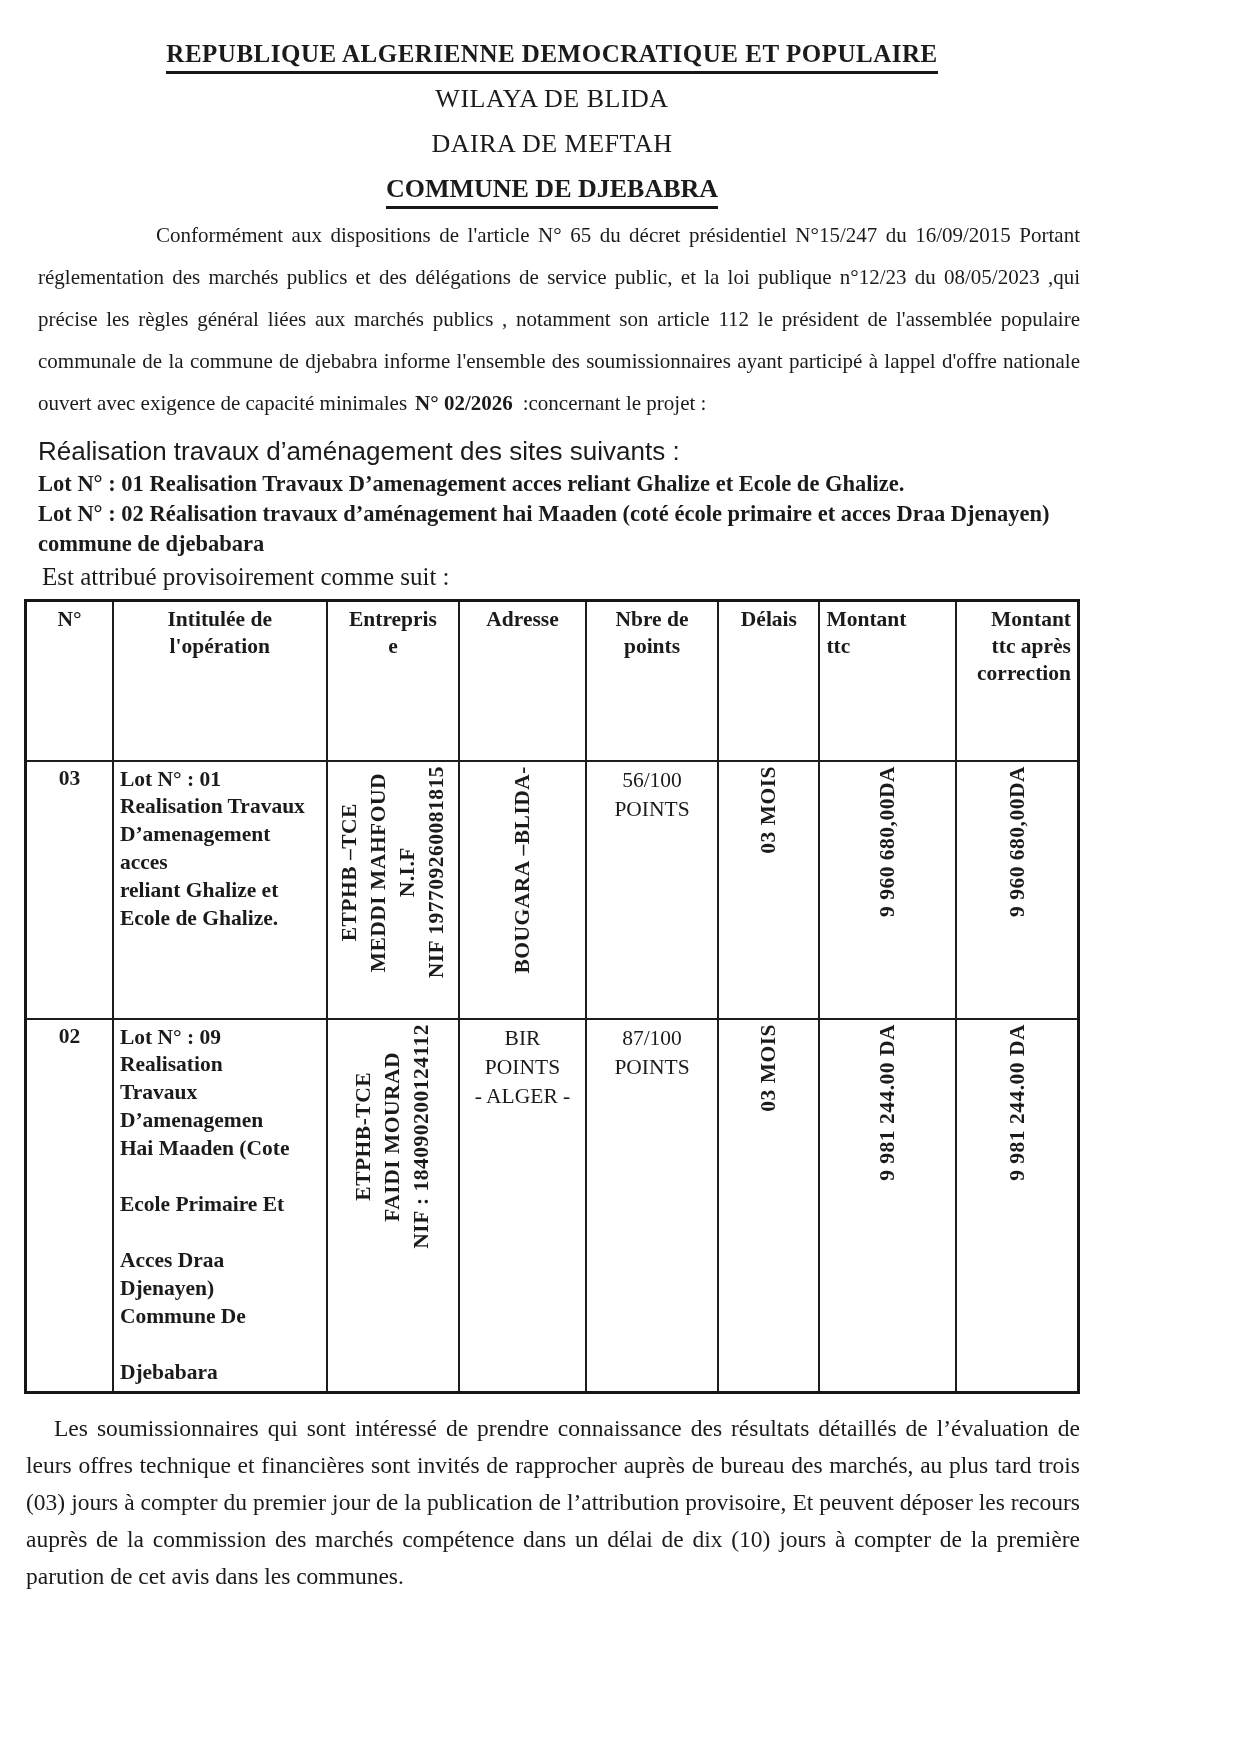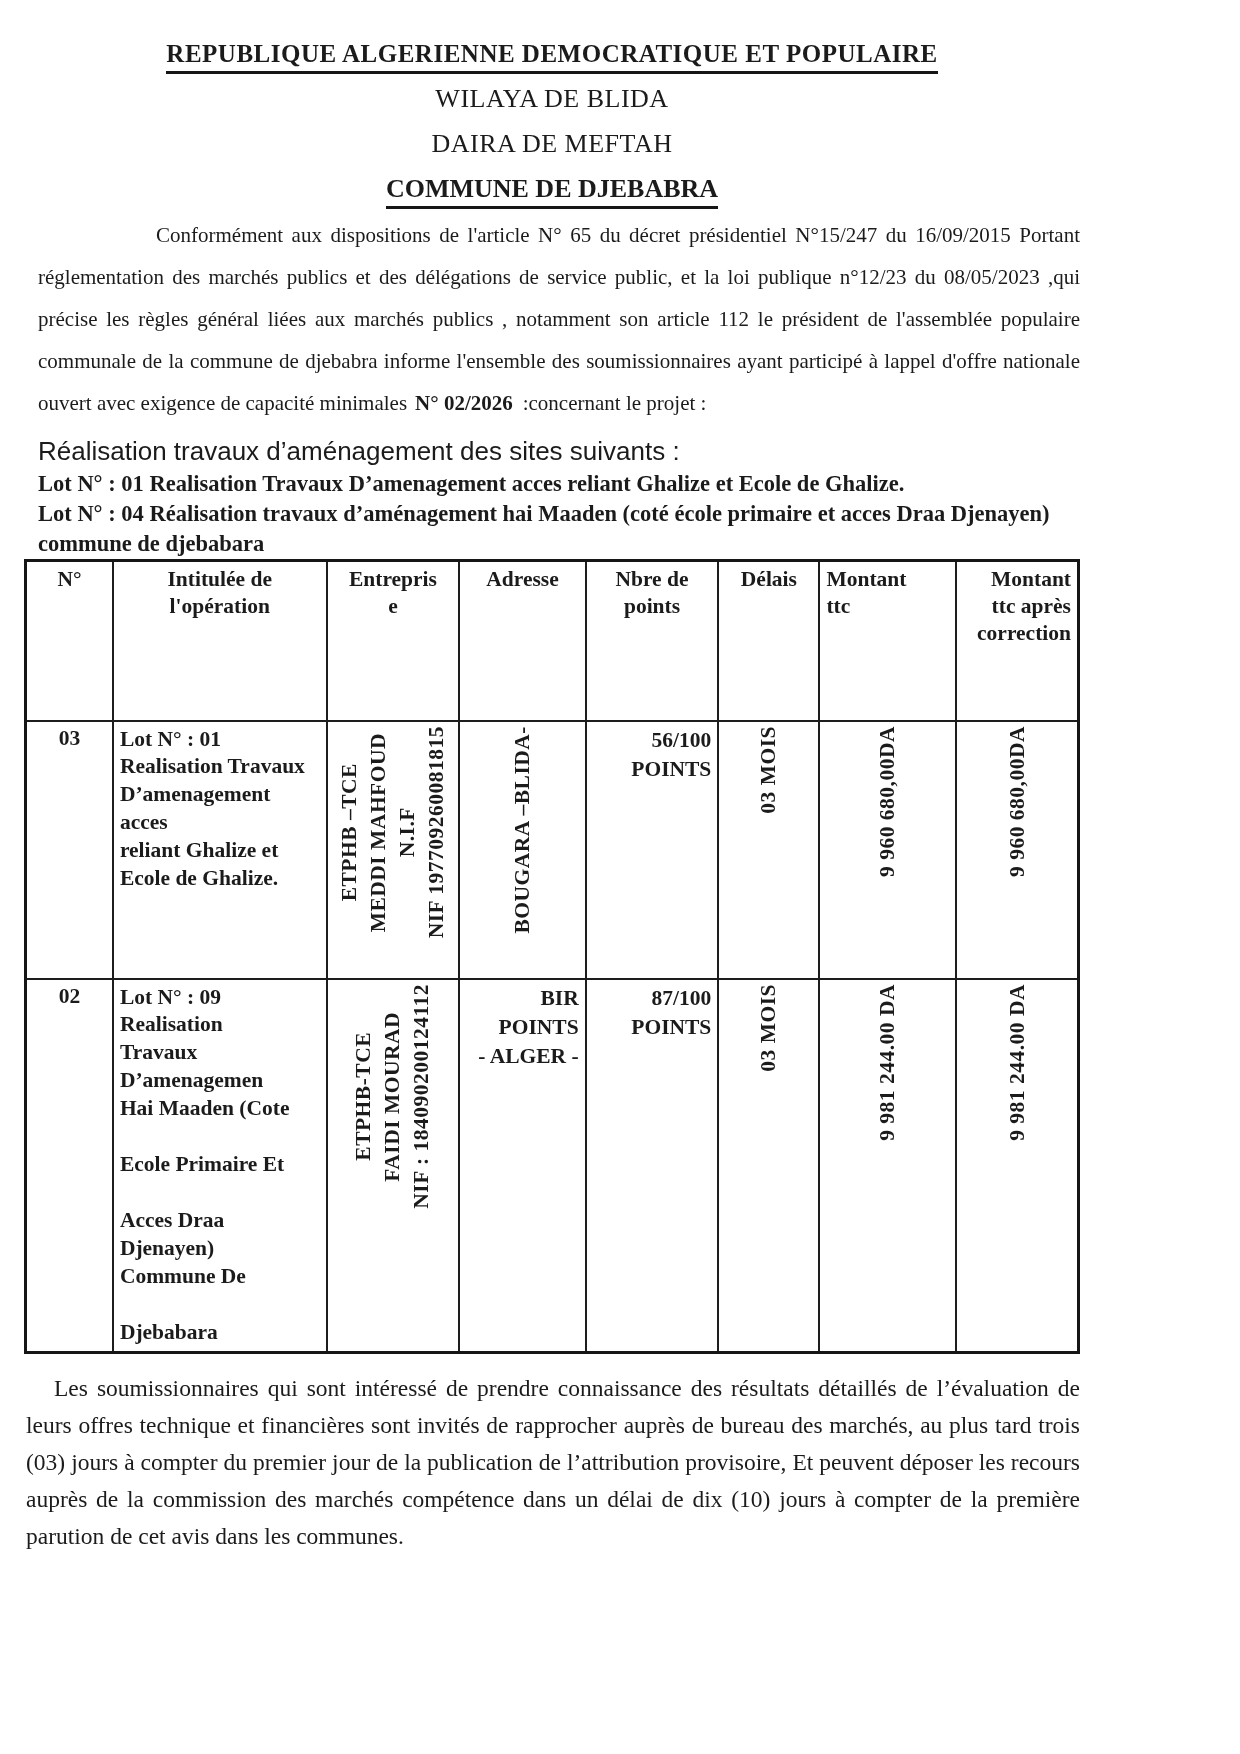--- a/index.html
+++ b/index.html
@@ -78,21 +78,21 @@
   }
   th { font-weight: bold; white-space: pre-line; line-height: 1.25; padding-top: 8px; }
   th.al { text-align: left; }
   th.ar { text-align: right; }
   th.ac { text-align: center; }
   tr.hdr-row { height: 160px; }
   tr.row1 { height: 258px; }
   tr.row2 { height: 300px; }
   td.num { text-align: center; vertical-align: middle; font-weight: bold; }
   td.op { font-weight: bold; white-space: pre-line; line-height: 1.3; padding: 8px 6px 4px 10px; }
-  td.mid { vertical-align: middle; text-align: right; font-weight: bold; white-space: pre-line; line-height: 1.35; border-radius: 32px; }
+  td.mid { vertical-align: middle; text-align: center; font-weight: normal; white-space: pre-line; line-height: 1.35; border-radius: 32px; }
   td.vcell { vertical-align: middle; text-align: center; }
   .vtext {
     display: inline-block;
     writing-mode: vertical-rl;
     transform: rotate(180deg);
     white-space: pre-line;
     font-weight: bold;
     line-height: 1.35;
     letter-spacing: 0.5px;
     max-height: 100%;
@@ -121,21 +121,22 @@
       <div class="hdr-sub">DAIRA DE MEFTAH</div>
       <div class="hdr-commune">
         <span class="u">COMMUNE DE DJEBABRA</span>
       </div>
     </div>
 
     <p class="intro"><span>Conformément aux dispositions de l'article N° 65 du décret présidentiel N°15/247 du 16/09/2015 Portant  réglementation  des marchés publics et des délégations de service  public, et la loi publique n°12/23 du 08/05/2023 ,qui précise les règles général liées aux marchés publics , notamment son article 112 le  président de l'assemblée populaire communale de la commune de djebabra informe l'ensemble des soumissionnaires ayant participé à lappel d'offre nationale ouvert avec exigence de capacité minimales</span><span class="num">N° 02/2026</span><span>:concernant le projet :</span></p>
 
     <div class="project-title">Réalisation travaux d’aménagement des sites suivants :</div>
     <div class="lot">Lot N° : 01 Realisation Travaux D’amenagement acces reliant Ghalize et Ecole de Ghalize.</div>
-    <div class="lot">Lot N° : 04 Réalisation travaux d’aménagement hai Maaden  (coté école primaire et acces Draa Djenayen) commune de djebabara</div>
+    <div class="lot">Lot N° : 02 Réalisation travaux d’aménagement hai Maaden  (coté école primaire et acces Draa Djenayen) commune de djebabara</div>
+    <div class="attrib">Est attribué provisoirement comme suit :</div>
 
     <table class="award">
       <colgroup>
         <col style="width:8.3%">
           <col style="width:20.3%">
           <col style="width:12.6%">
           <col style="width:12.0%">
         <col style="width:12.6%">
           <col style="width:9.6%">
           <col style="width:13.0%">

